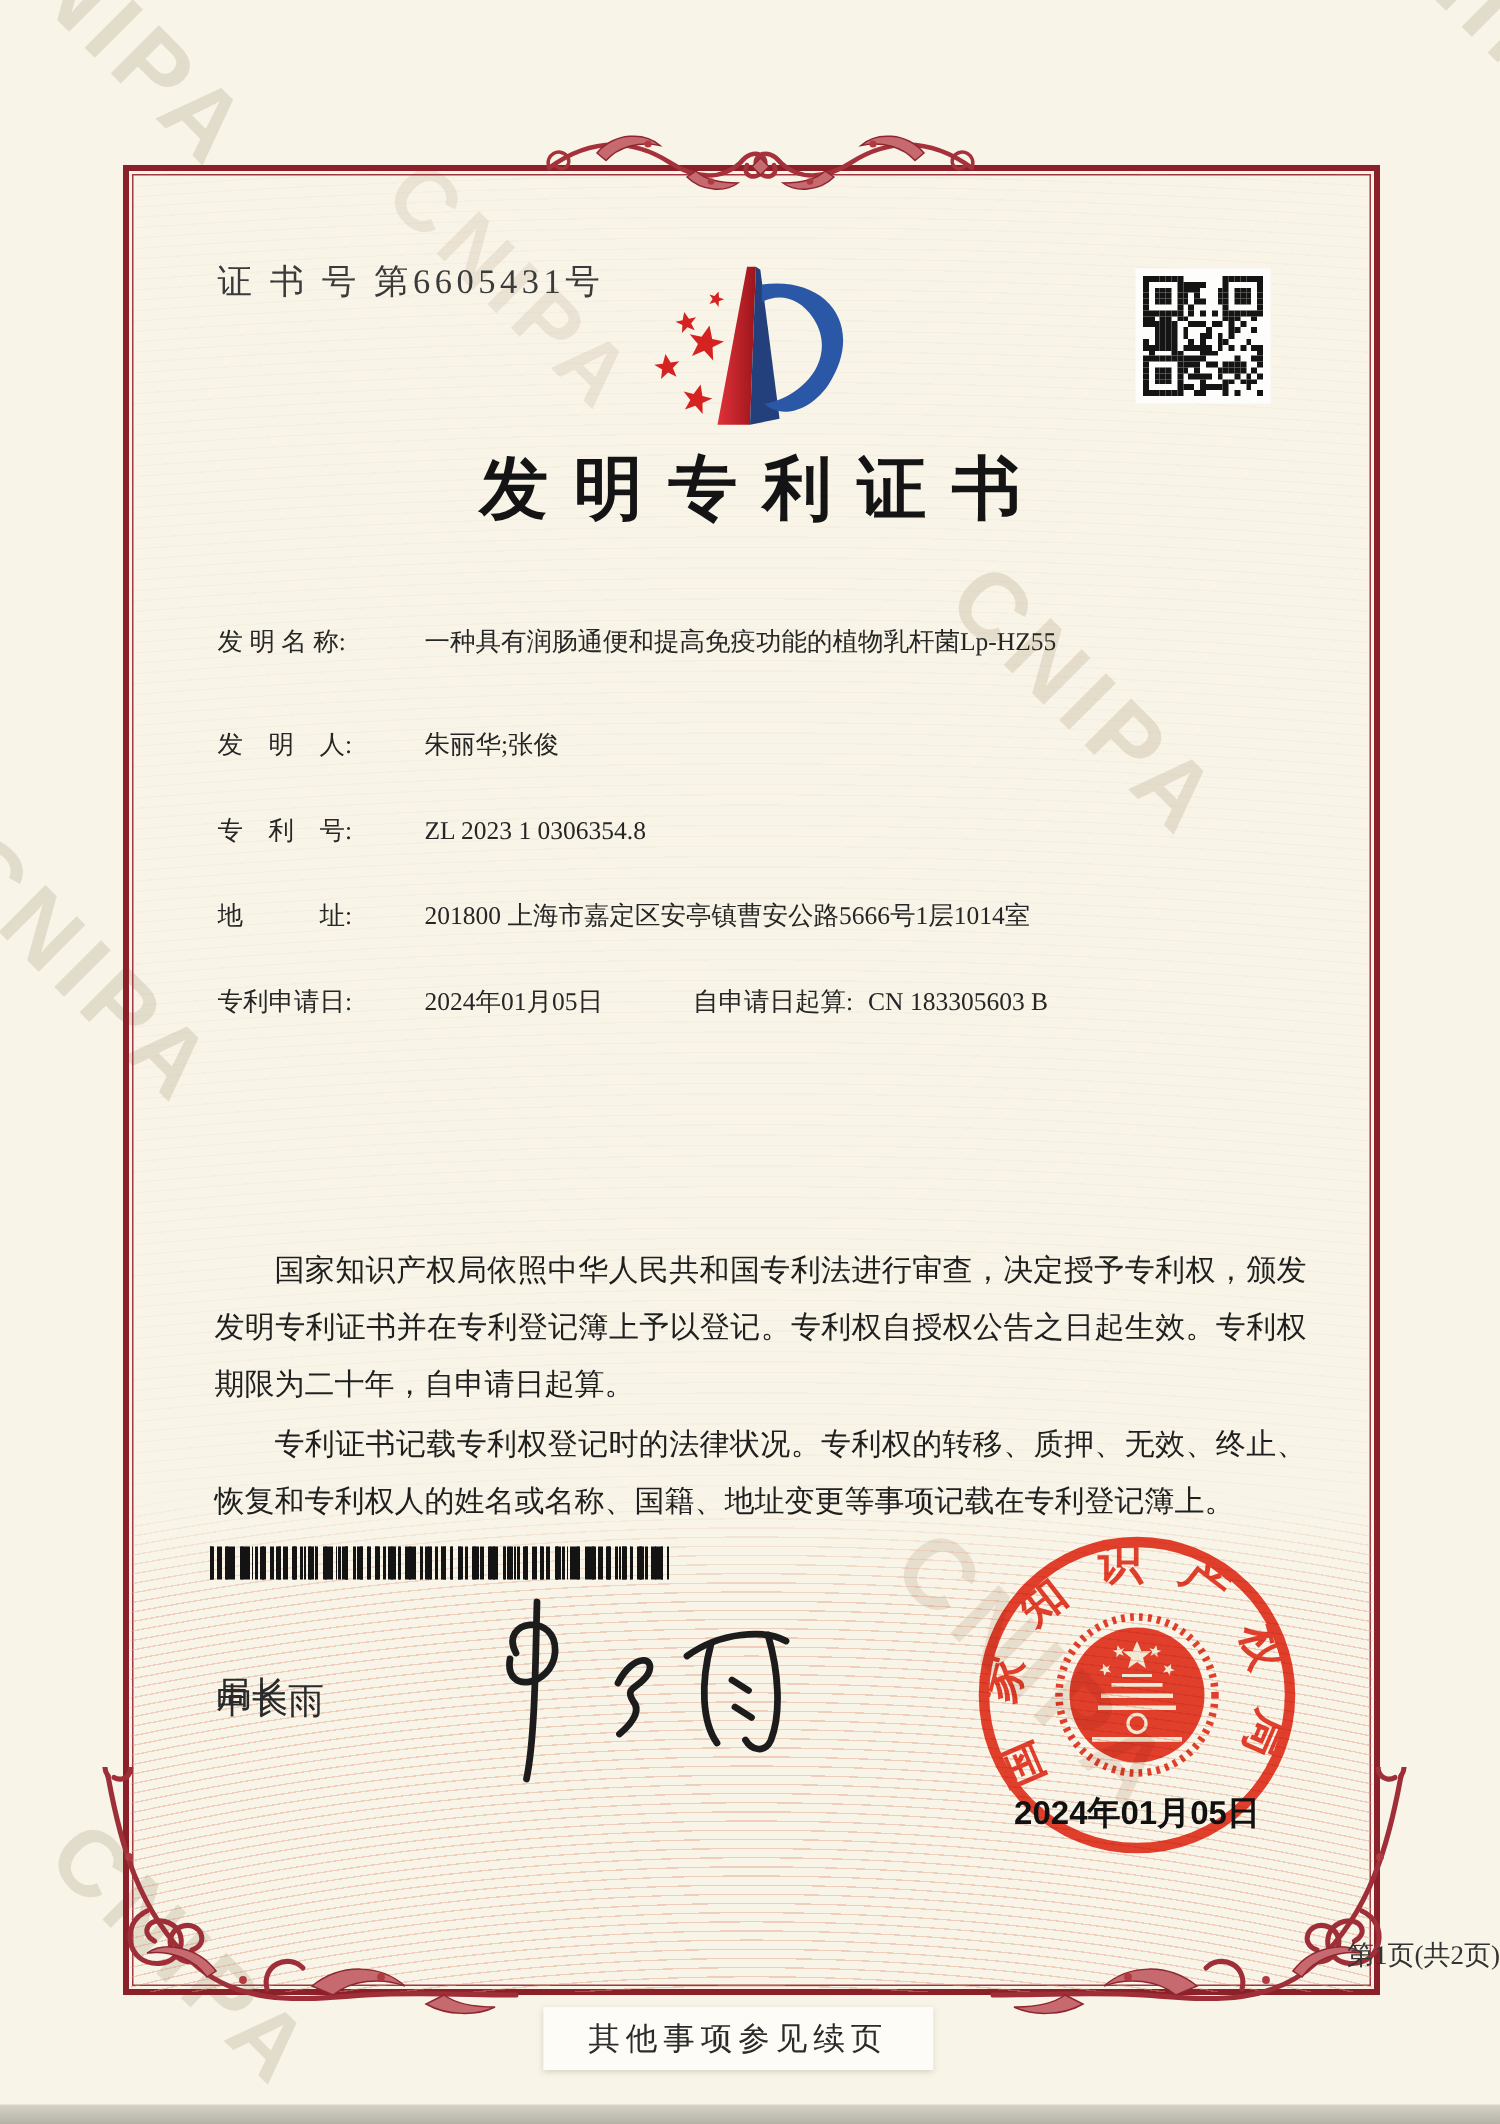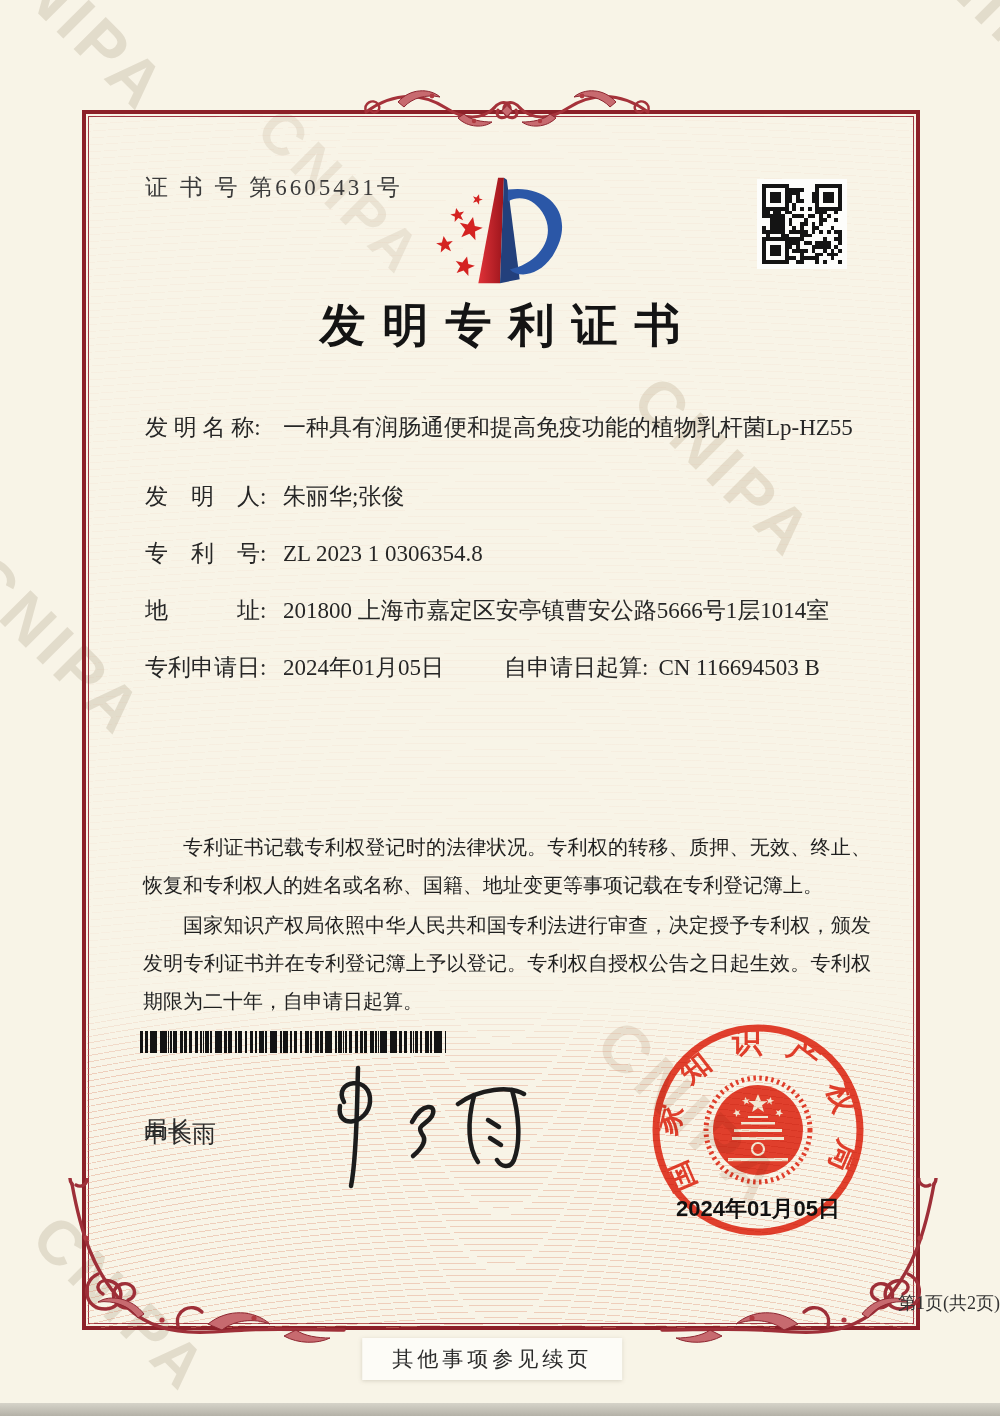--- a/index.html
+++ b/index.html
@@ -27,21 +27,21 @@
   .cert-no{position:absolute;left:145px;top:172px;font-size:23px;letter-spacing:3px;color:#3b3b3b;}
   .logo{position:absolute;left:420px;top:166px;width:160px;height:128px;}
   .qr-wrap{position:absolute;left:757px;top:179px;width:90px;height:90px;background:#fdfdfb;
            padding:5px;box-sizing:border-box;}
   .qr-grid{display:grid;width:100%;height:100%;
            grid-template-rows:repeat(21,1fr);grid-template-columns:repeat(21,1fr);}
   .qr-grid i{display:block;}
   .title{position:absolute;left:0;top:295px;width:100%;text-align:center;font-size:46px;
          font-weight:700;letter-spacing:17px;padding-left:17px;box-sizing:border-box;color:#141414;}
   
-  .fields{position:absolute;left:145px;top:412px;width:730px;font-size:23px;color:#262626;}
+  .fields{position:absolute;left:145px;top:412px;width:730px;font-size:17px;color:#262626;}
   .row{display:flex;align-items:baseline;line-height:32px;margin-bottom:25px;}
   .row.first{margin-bottom:37px;}
   .flabel{white-space:pre;min-width:128px;}
   .fvalue{margin-left:10px;white-space:pre;}
   .row.dbl .pair2{margin-left:60px;display:flex;align-items:baseline;}
   
   .paras{position:absolute;left:143px;top:828px;width:728px;font-size:20px;line-height:38px;
          color:#1f1f1f;text-align:justify;}
   .paras p{margin:0 0 2px 0;text-indent:2em;}
   
@@ -629,28 +629,28 @@
     </div>
     <div class="row">
       <span class="flabel">地　　　址:</span>
       <span class="fvalue">201800 上海市嘉定区安亭镇曹安公路5666号1层1014室</span>
     </div>
     <div class="row dbl">
       <span class="flabel">专利申请日:</span>
       <span class="fvalue">2024年01月05日</span>
       <span class="pair2">
         <span class="flabel" style="min-width:0;">自申请日起算:</span>
-        <span class="fvalue">CN 116694503 B</span>
+        <span class="fvalue">CN 183305603 B</span>
       </span>
     </div>
   </div>
 
   <div class="paras">
+    <p>国家知识产权局依照中华人民共和国专利法进行审查，决定授予专利权，颁发发明专利证书并在专利登记簿上予以登记。专利权自授权公告之日起生效。专利权期限为二十年，自申请日起算。</p>
     <p>专利证书记载专利权登记时的法律状况。专利权的转移、质押、无效、终止、恢复和专利权人的姓名或名称、国籍、地址变更等事项记载在专利登记簿上。</p>
-    <p>国家知识产权局依照中华人民共和国专利法进行审查，决定授予专利权，颁发发明专利证书并在专利登记簿上予以登记。专利权自授权公告之日起生效。专利权期限为二十年，自申请日起算。</p>
   </div>
 
   <div class="barcode"></div>
 
   <div class="director">局长</div>
   <div class="director-name">申长雨</div>
 
   <svg class="sig" viewBox="0 0 240 130">
     <g fill="none" stroke="#1c1c1c" stroke-width="4.5" stroke-linecap="round">
       <path d="M56,40 C44,18 84,12 82,40 C80,62 48,68 52,44"></path>

